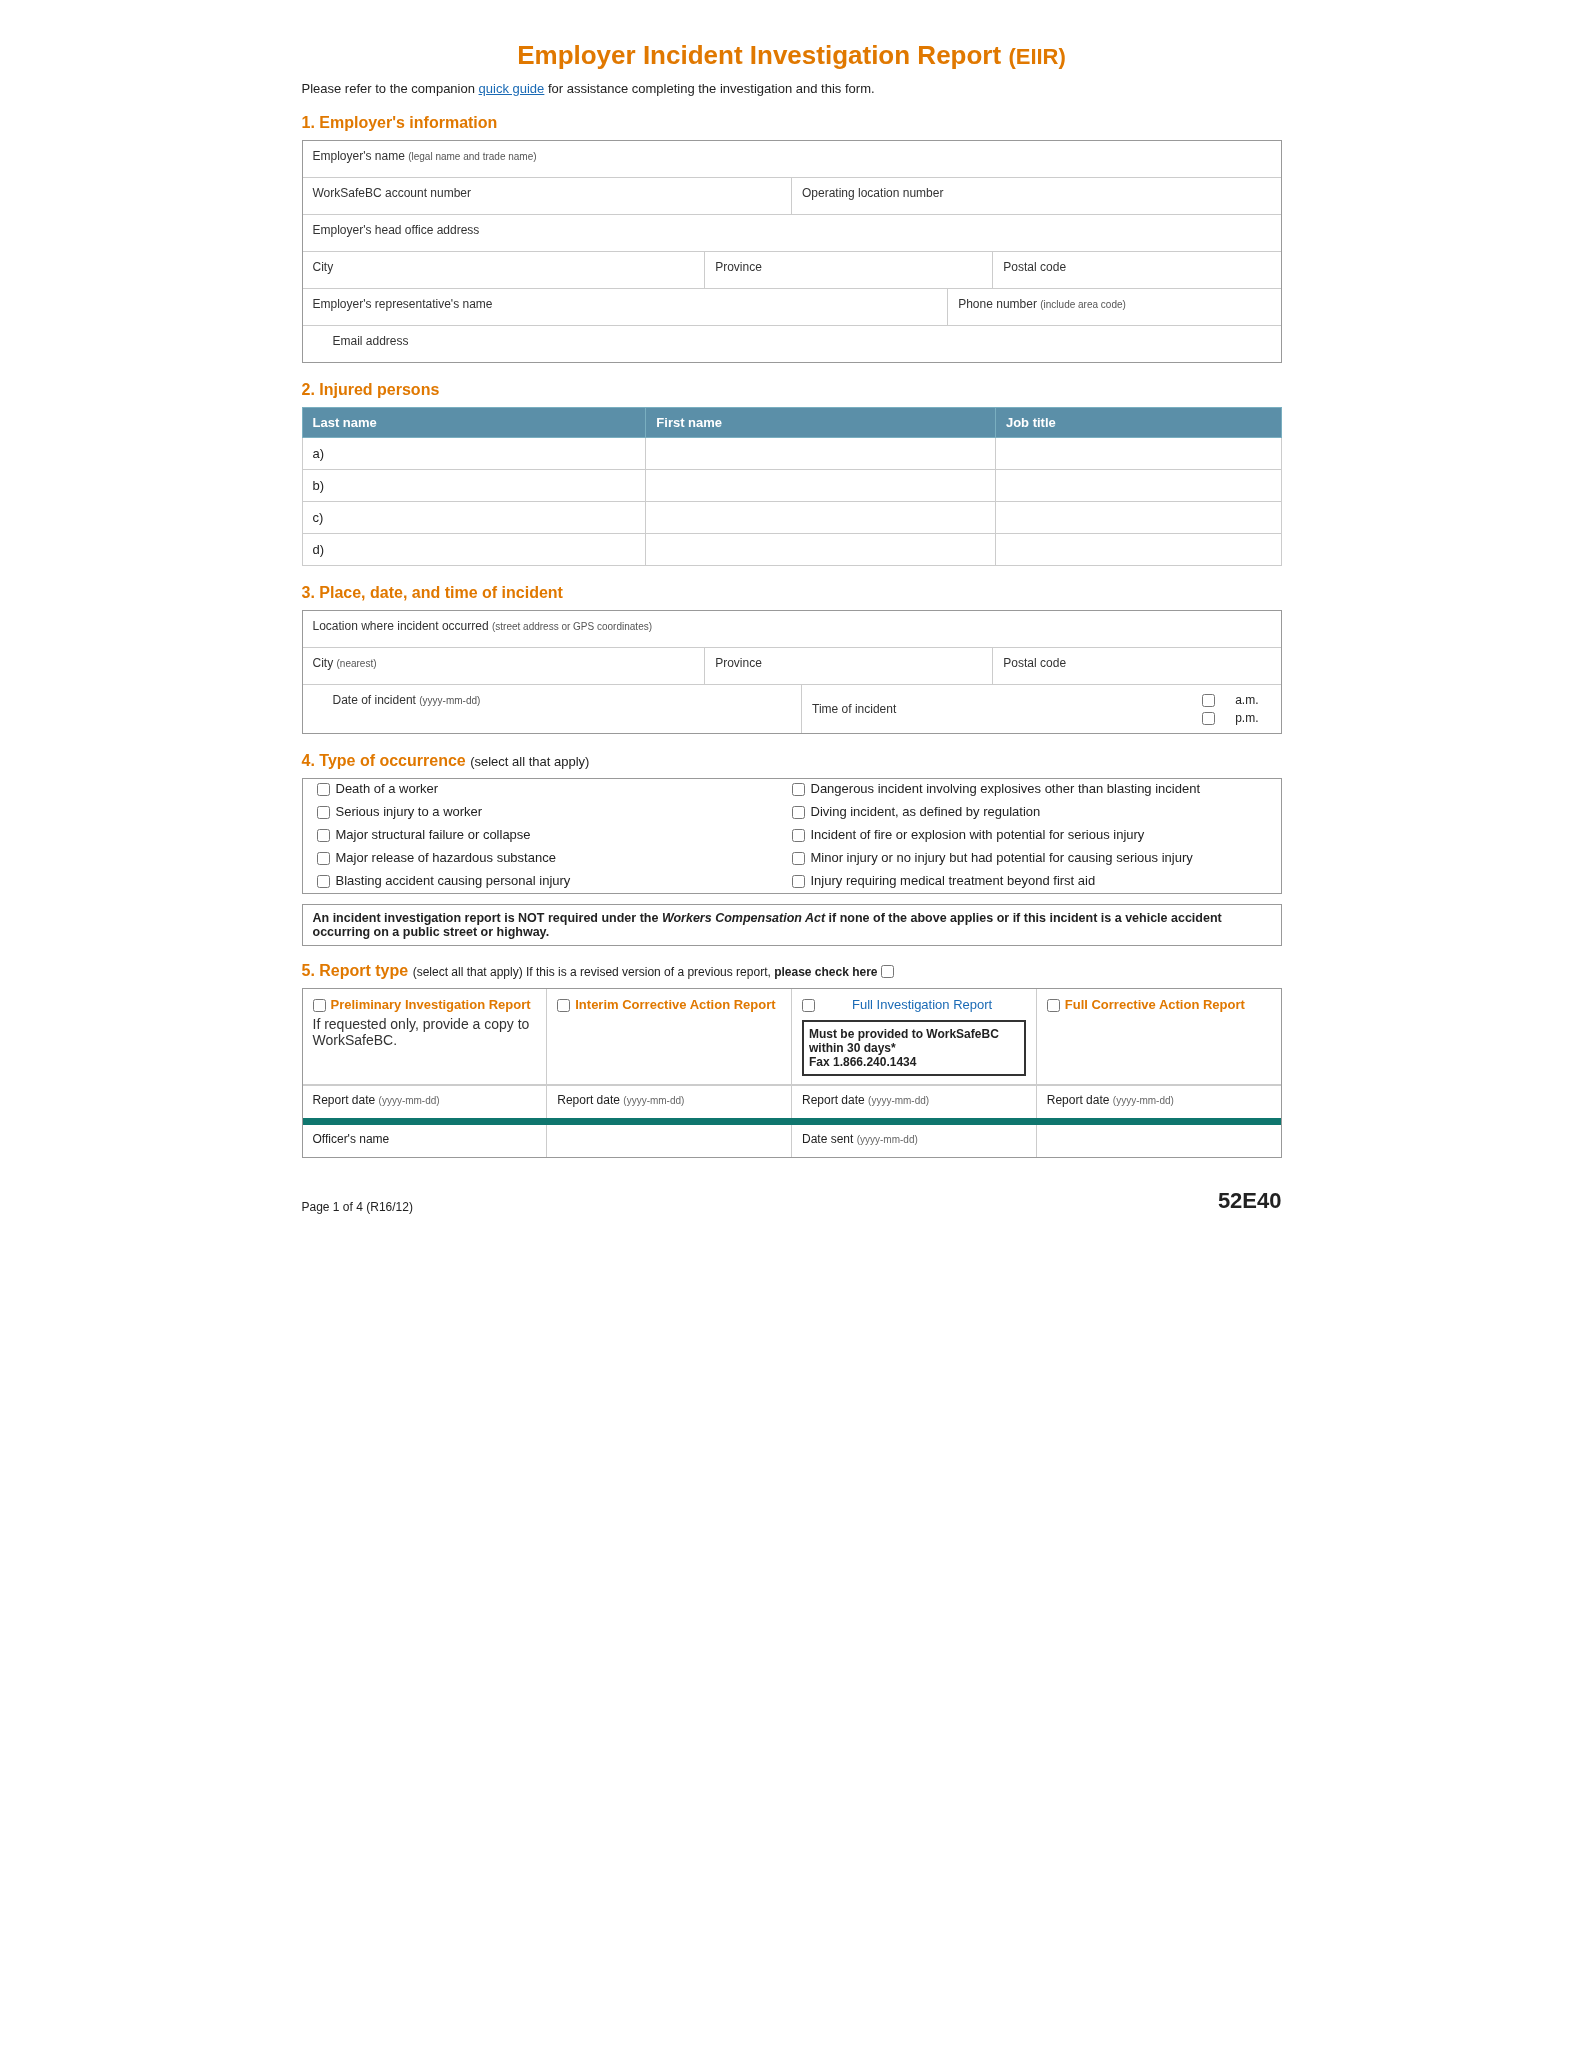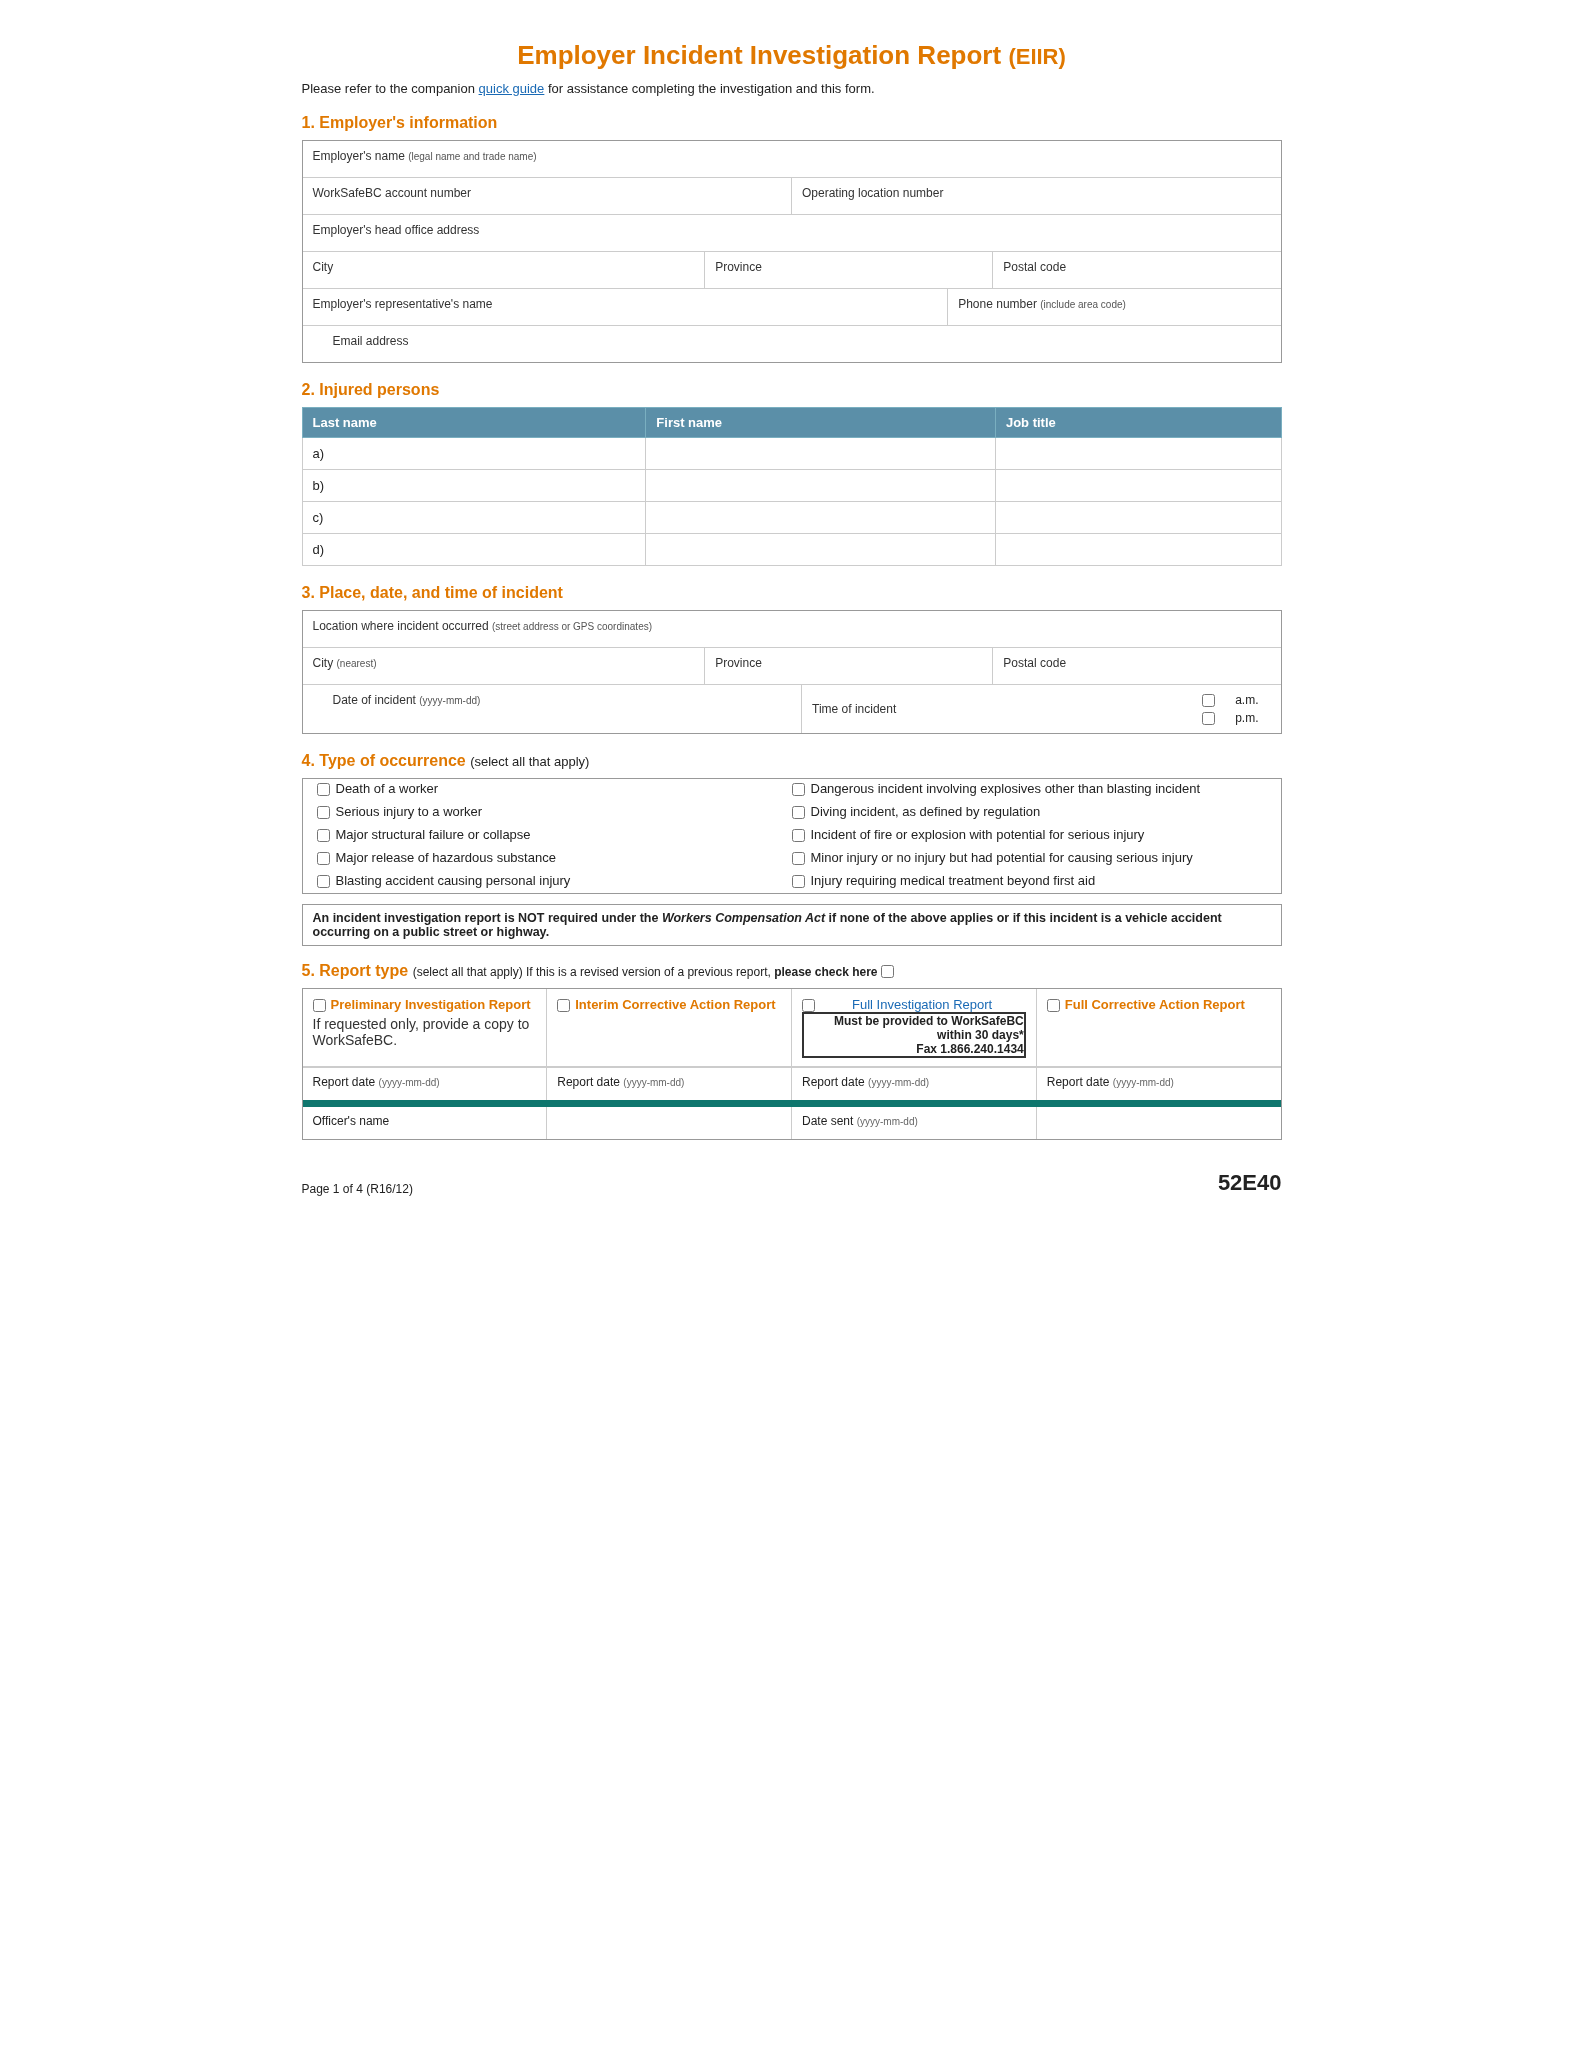--- a/index.html
+++ b/index.html
@@ -154,23 +154,24 @@
     .report-type-cell .cell-title.blue {
       color: #1a6ab5;
     }
     .report-type-cell .sub-text {
       font-size: 14px;
       color: #333;
       margin-top: 4px;
     }
     .report-type-cell .highlight-box {
       border: 2px solid #333;
-      text-align: right;
+      text-align: left;
+      padding: 5px;
       font-size: 12px;
-      margin-top: 0;
+      margin-top: 8px;
       font-weight: bold;
     }
     .report-type-footer {
       display: flex;
       border-top: 1px solid #ccc;
     }
     .report-footer-cell {
       flex: 1;
       border-right: 1px solid #ccc;
       padding: 7px 10px;

